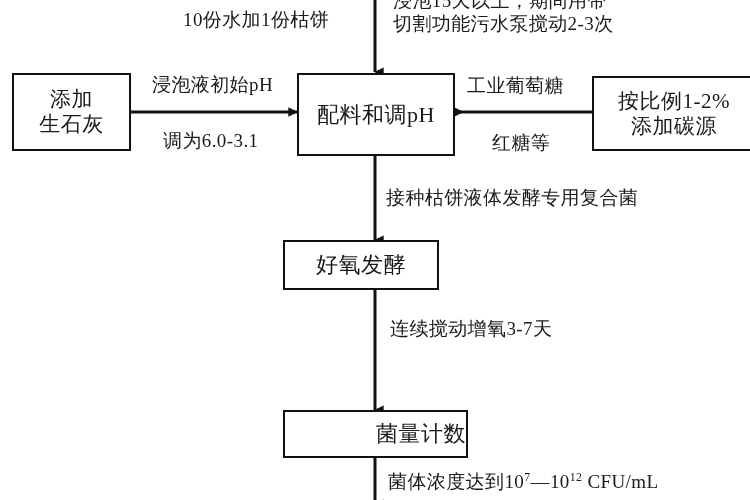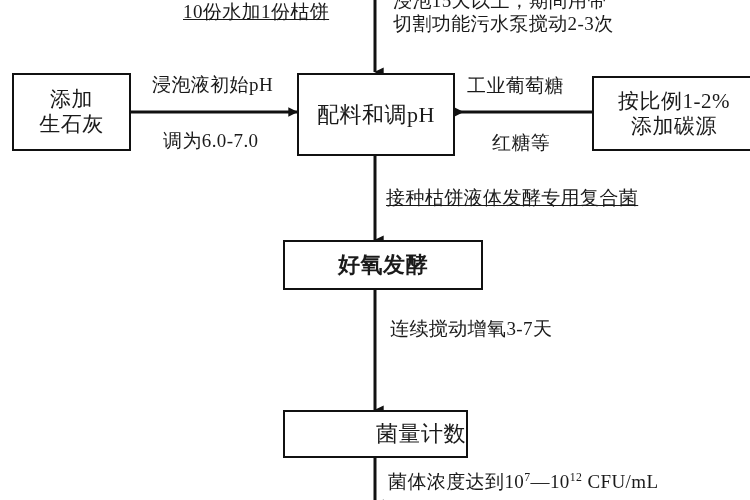--- a/index.html
+++ b/index.html
@@ -96,54 +96,54 @@
 
   <div class="node node-md" style="left:297px; top:73px; width:158px; height:83px;">
     <span class="line">配料和调pH</span>
   </div>
 
   <div class="node node-sm" style="left:592px; top:76px; width:164px; height:75px;">
     <span class="line">按比例1-2%</span>
     <span class="line">添加碳源</span>
   </div>
 
-  <div class="node node-md" style="left:283px; top:240px; width:200px; height:50px;font-weight:bold;">
+  <div class="node node-md" style="left:283px; top:240px; width:156px; height:50px;">
     <span class="line">好氧发酵</span>
   </div>
 
   <div class="node node-md" style="left:283px; top:410px; width:185px; height:48px;align-items:flex-end;">
     <span class="line">菌量计数</span>
   </div>
 
-  <div class="edge-label" style="left:183px; top:0px;text-decoration:underline;">
+  <div class="edge-label" style="left:183px; top:8px;">
     <span class="line">10份水加1份枯饼</span>
   </div>
 
   <div class="edge-label clip-top" style="left:393px; top:-11px; height:46px;">
     <span class="line">浸泡15天以上，期间用带</span>
     <span class="line">切割功能污水泵搅动2-3次</span>
   </div>
 
   <div class="edge-label" style="left:152px; top:73px;">
     <span class="line">浸泡液初始pH</span>
   </div>
 
   <div class="edge-label" style="left:163px; top:129px;">
-    <span class="line">调为6.0-7.0</span>
+    <span class="line">调为6.0-3.1</span>
   </div>
 
   <div class="edge-label" style="left:467px; top:74px;">
     <span class="line">工业葡萄糖</span>
   </div>
 
   <div class="edge-label" style="left:492px; top:131px;">
     <span class="line">红糖等</span>
   </div>
 
-  <div class="edge-label" style="left:386px; top:186px;text-decoration:underline;">
+  <div class="edge-label" style="left:386px; top:186px;">
     <span class="line">接种枯饼液体发酵专用复合菌</span>
   </div>
 
   <div class="edge-label" style="left:390px; top:317px;">
     <span class="line">连续搅动增氧3-7天</span>
   </div>
 
   <div class="edge-label" style="left:388px; top:470px;">
     <span class="line"><span>菌体浓度达到10</span><sup>7</sup><span>—10</span><sup>12</sup><span> CFU/mL</span></span>
   </div>

